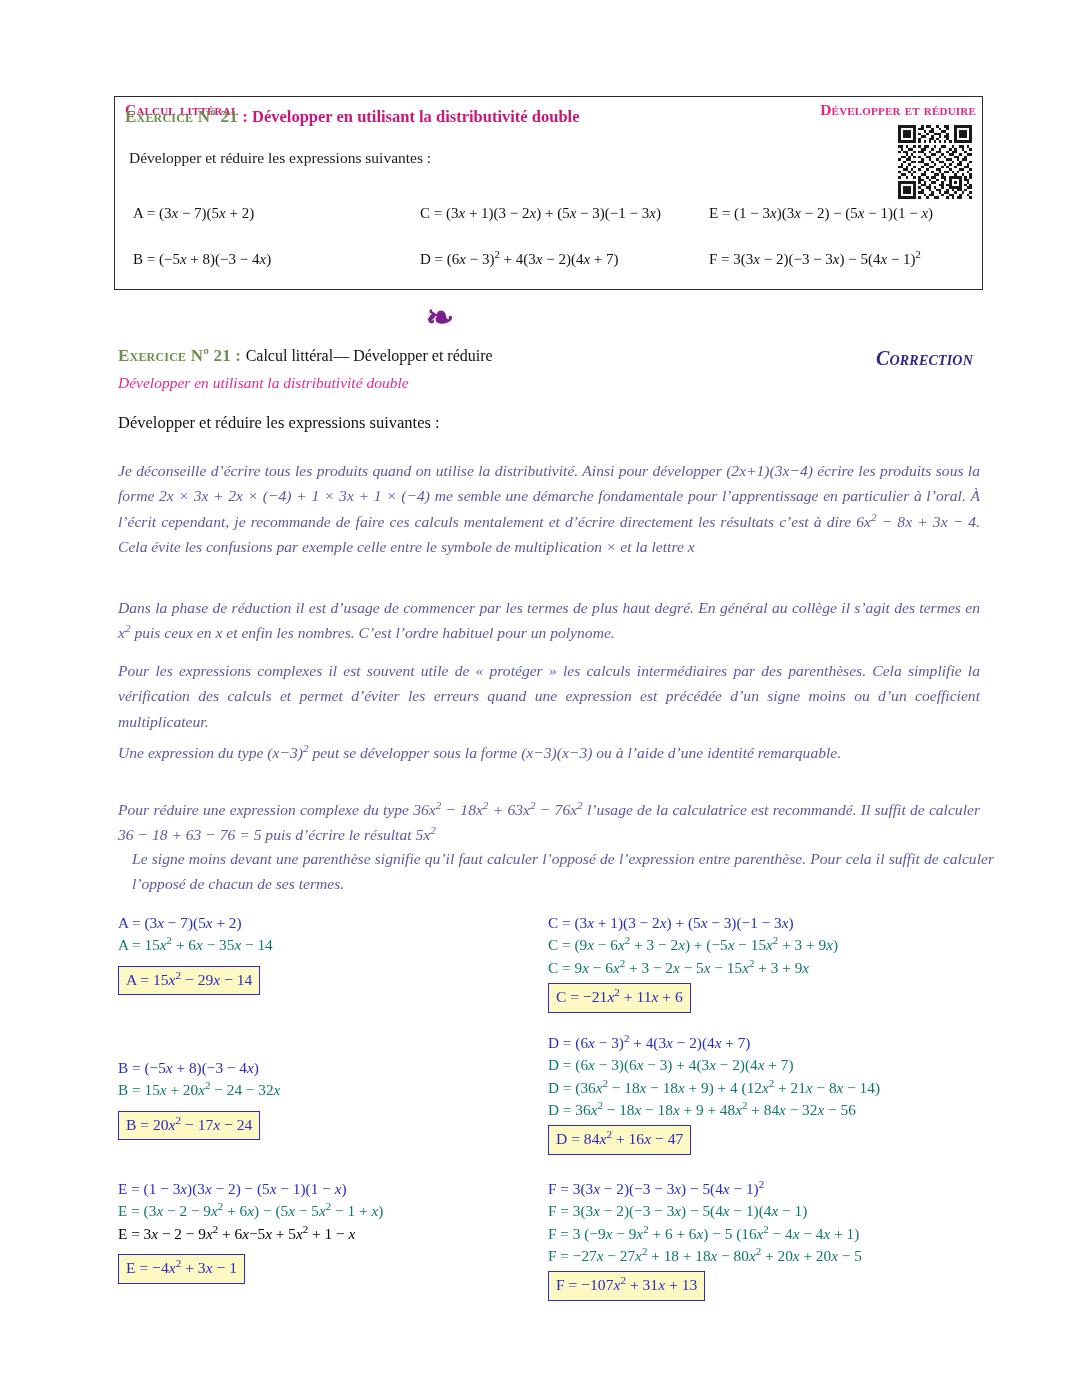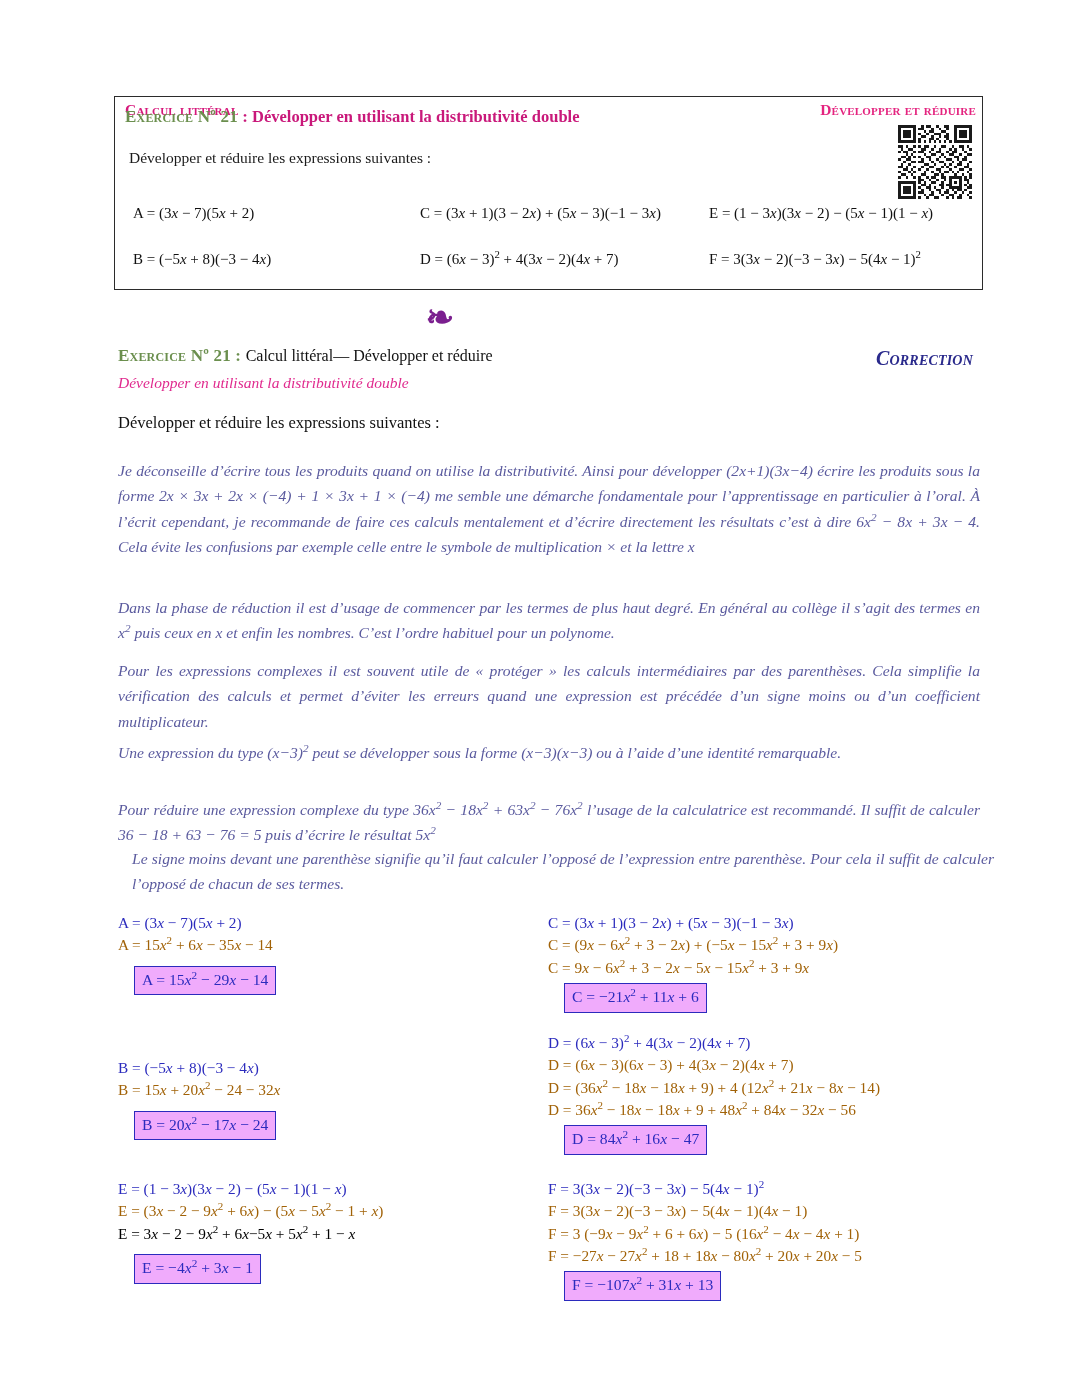--- a/index.html
+++ b/index.html
@@ -172,30 +172,29 @@
   }
 
   
   .sol {
     position: absolute;
     font-size: 15.3px;
     line-height: 1.46;
     white-space: nowrap;
   }
   .sol .l-start { color: #2b2bbd; }
-  .sol .l-mid   { color: #a16207; }
+  .sol .l-mid   { color: #0f766e; }
   .sol .boxed {
     display: inline-block;
     border: 1.4px solid #2b2bbd;
     color: #2b2bbd;
     padding: 2px 7px 3px 7px;
     margin-top: 9px;
     font-size: 15.6px;
-    background: #f0abfc;
-    margin-left: 16px;
+    background: #fef9c3;
   }
   .sol .line { display: block; }
 
   sup { font-size: .72em; vertical-align: super; line-height: 0; }
 </style>
 </head>
 <body>
 
 <div class="page">
 

